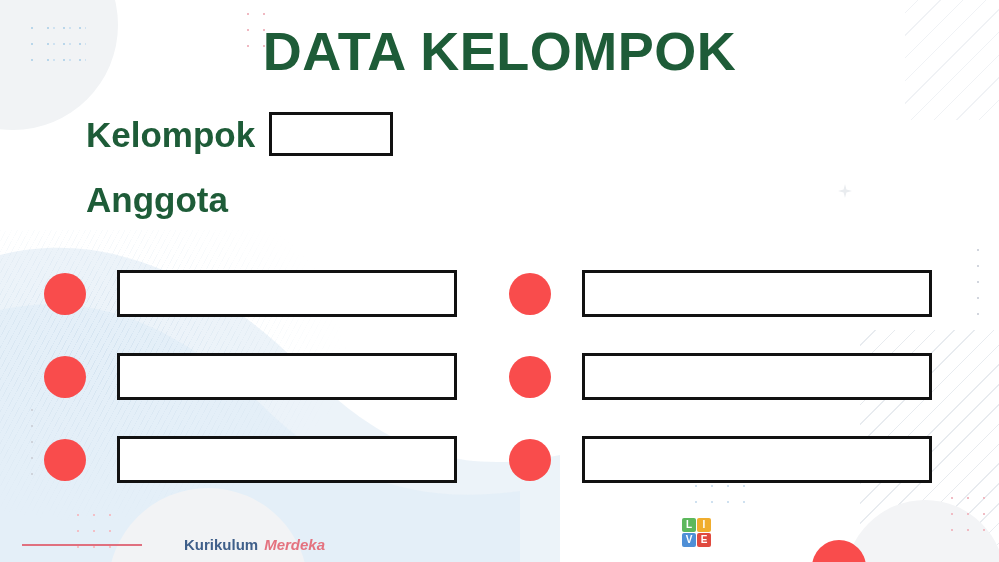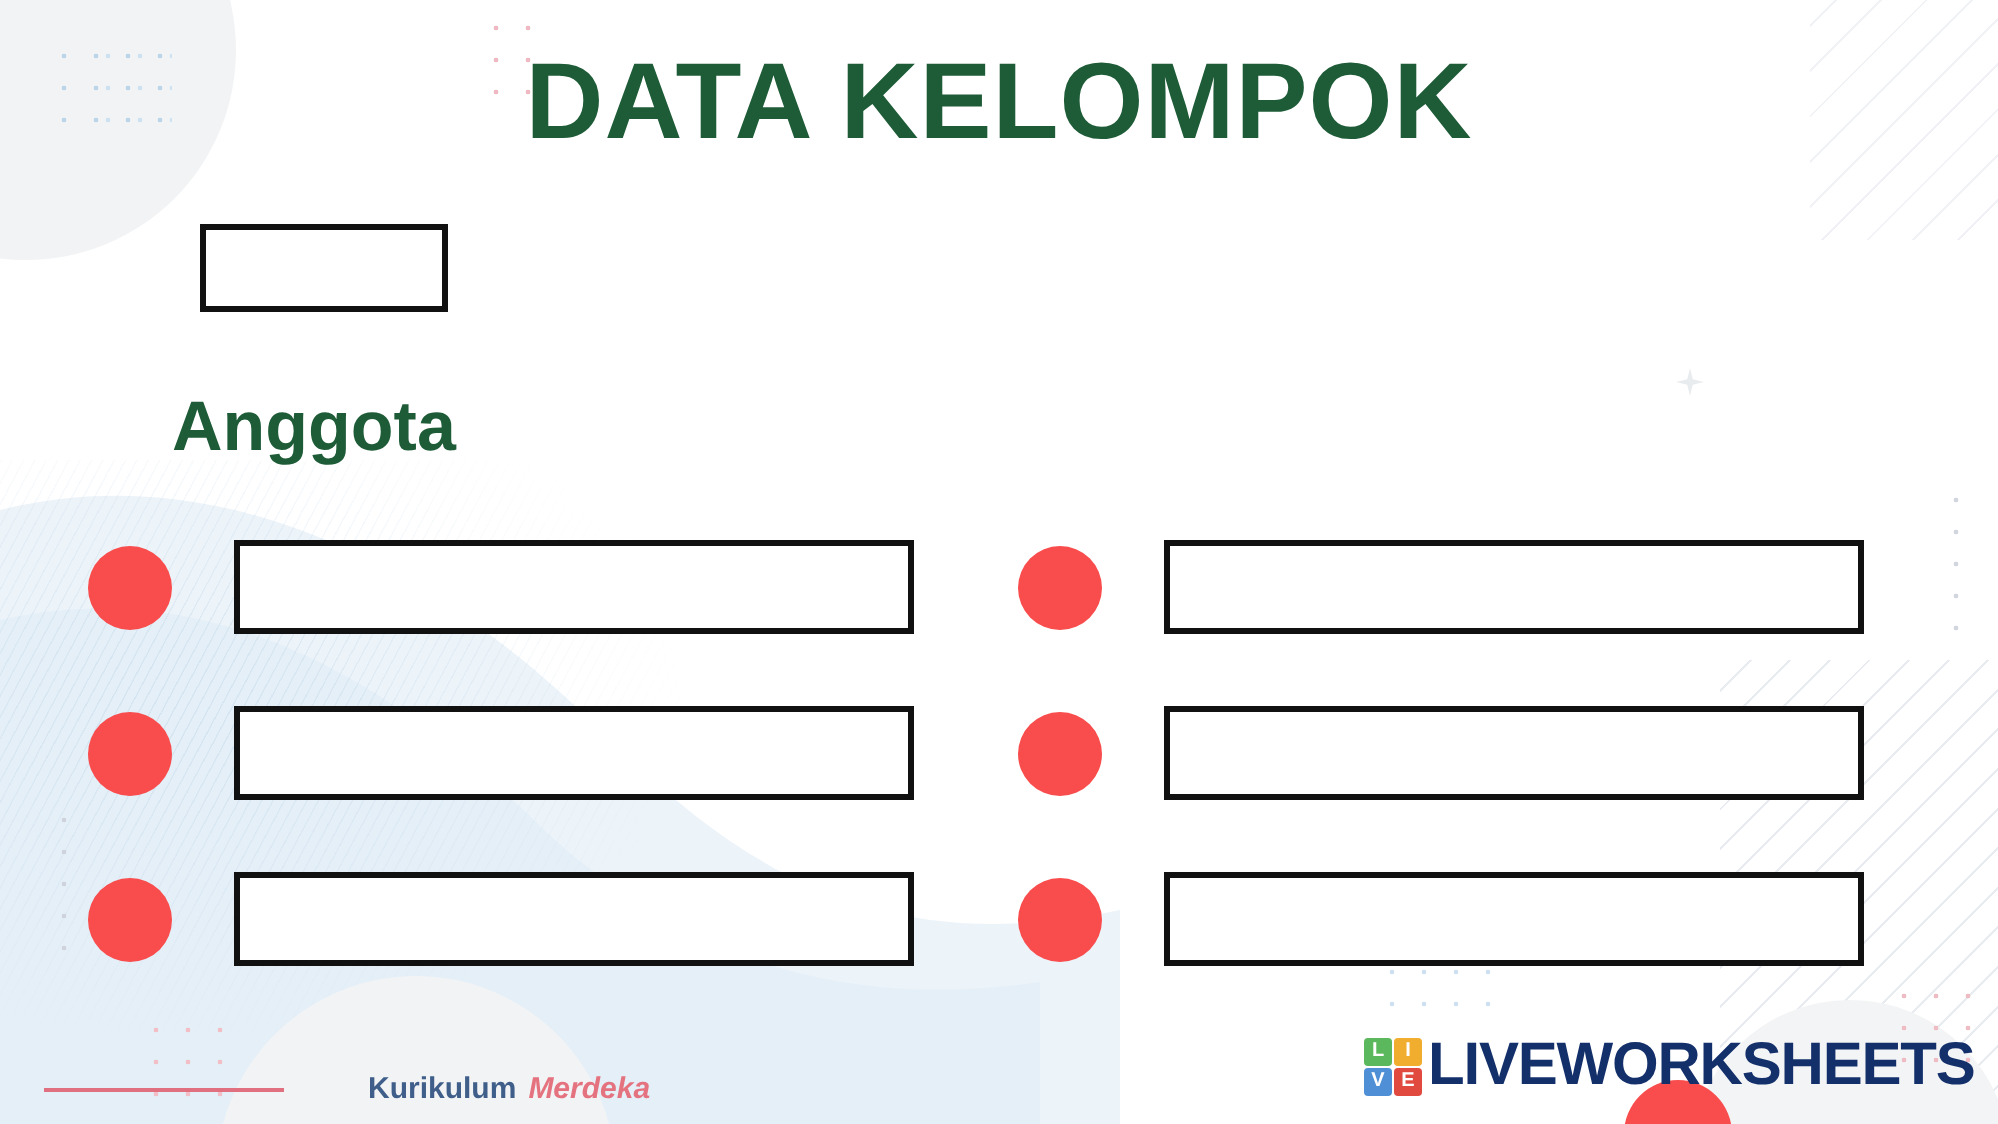--- a/index.html
+++ b/index.html
@@ -126,21 +126,21 @@
     line-height: 1;
   }
   .kelompok-box {
     margin-left: 14px;
     width: 124px;
     height: 44px;
     border: 3px solid #111111;
     background: #ffffff;
     box-sizing: border-box;
   }
-  .row-anggota { left: 86px; top: 196px; }
+  .row-anggota { left: 86px; top: 182px; }
 
   .answer-grid {
     position: absolute;
     left: 0; top: 262px;
     width: 999px;
   }
   .answer-col { position: absolute; top: 0; }
   .col-left  { left: 44px; }
   .col-right { left: 509px; }
 
@@ -251,20 +251,21 @@
 
   <div class="deco star-right">
     <svg width="14" height="14" viewBox="0 0 14 14" xmlns="http://www.w3.org/2000/svg">
       <path d="M7 0 L8.4 5.6 L14 7 L8.4 8.4 L7 14 L5.6 8.4 L0 7 L5.6 5.6 Z" fill="currentColor"></path>
     </svg>
   </div>
 
   <div class="title">DATA KELOMPOK</div>
 
   <div class="field-row row-kelompok">
+    <span class="label-strong">Kelompok</span>
     <input class="kelompok-box" type="text" placeholder="" style="">
   </div>
 
   <div class="field-row row-anggota">
     <span class="label-strong">Anggota</span>
   </div>
 
   <div class="answer-grid">
 
     <div class="answer-col col-left">
@@ -305,16 +306,15 @@
     <span class="m-word">Merdeka</span>
   </div>
 
   <div class="lw-logo">
     <span class="lw-tiles">
       <span class="lw-tile t-l">L</span>
       <span class="lw-tile t-i">I</span>
       <span class="lw-tile t-v">V</span>
       <span class="lw-tile t-e">E</span>
     </span>
-    <span class="lw-word">LIVEWORKSHEETS</span>
   </div>
 
 </div>
 
 </body></html>

